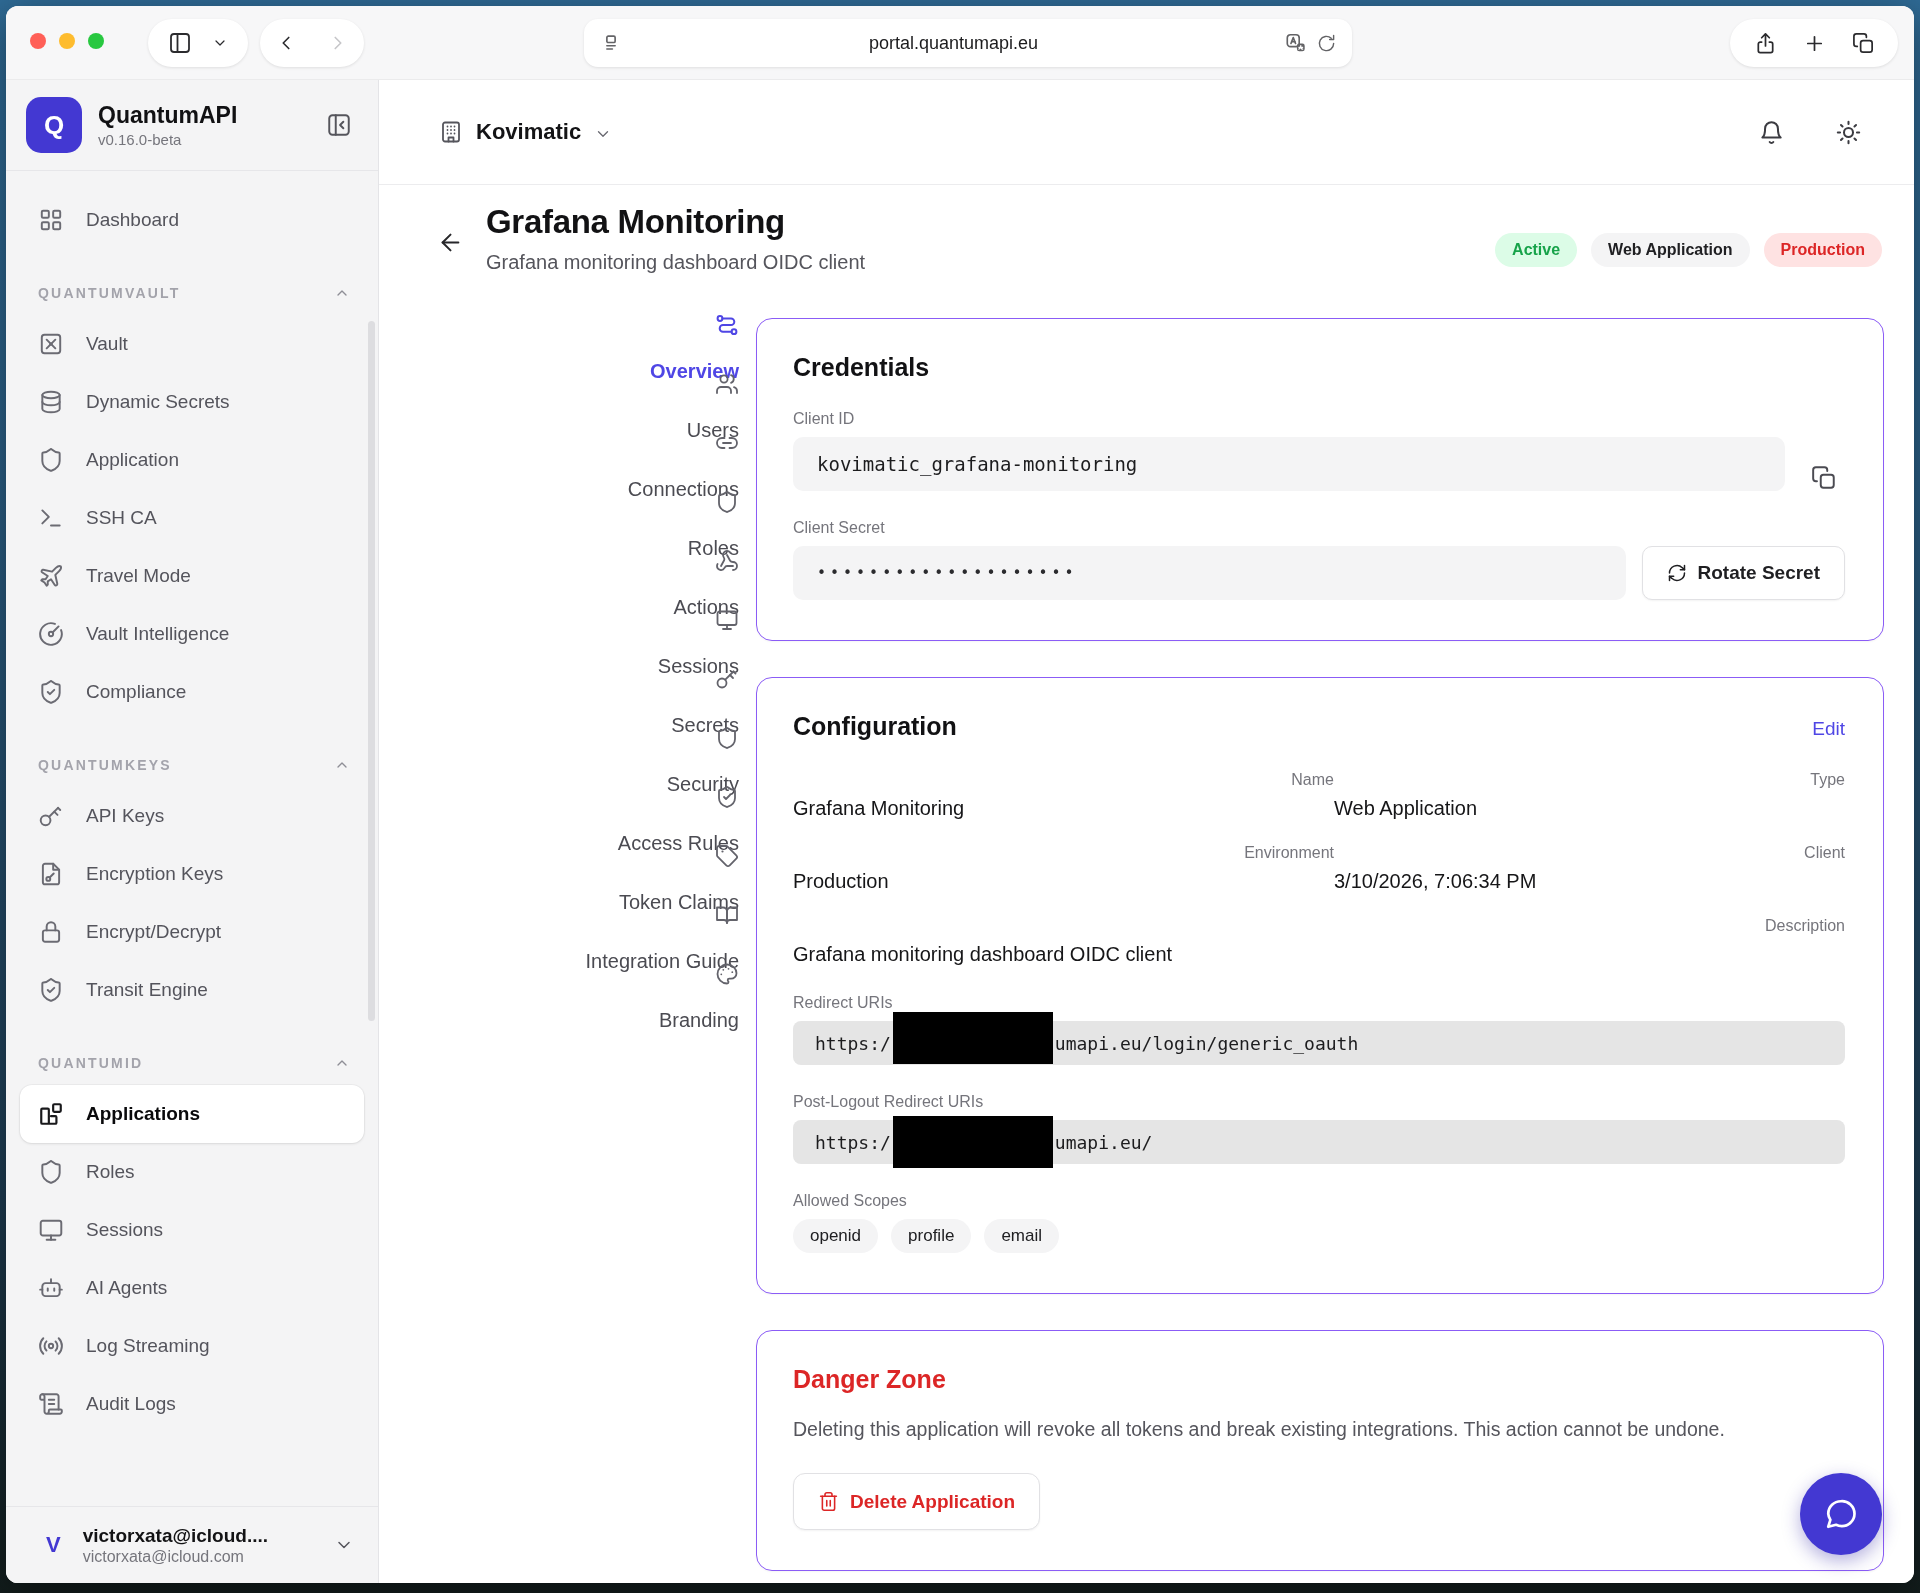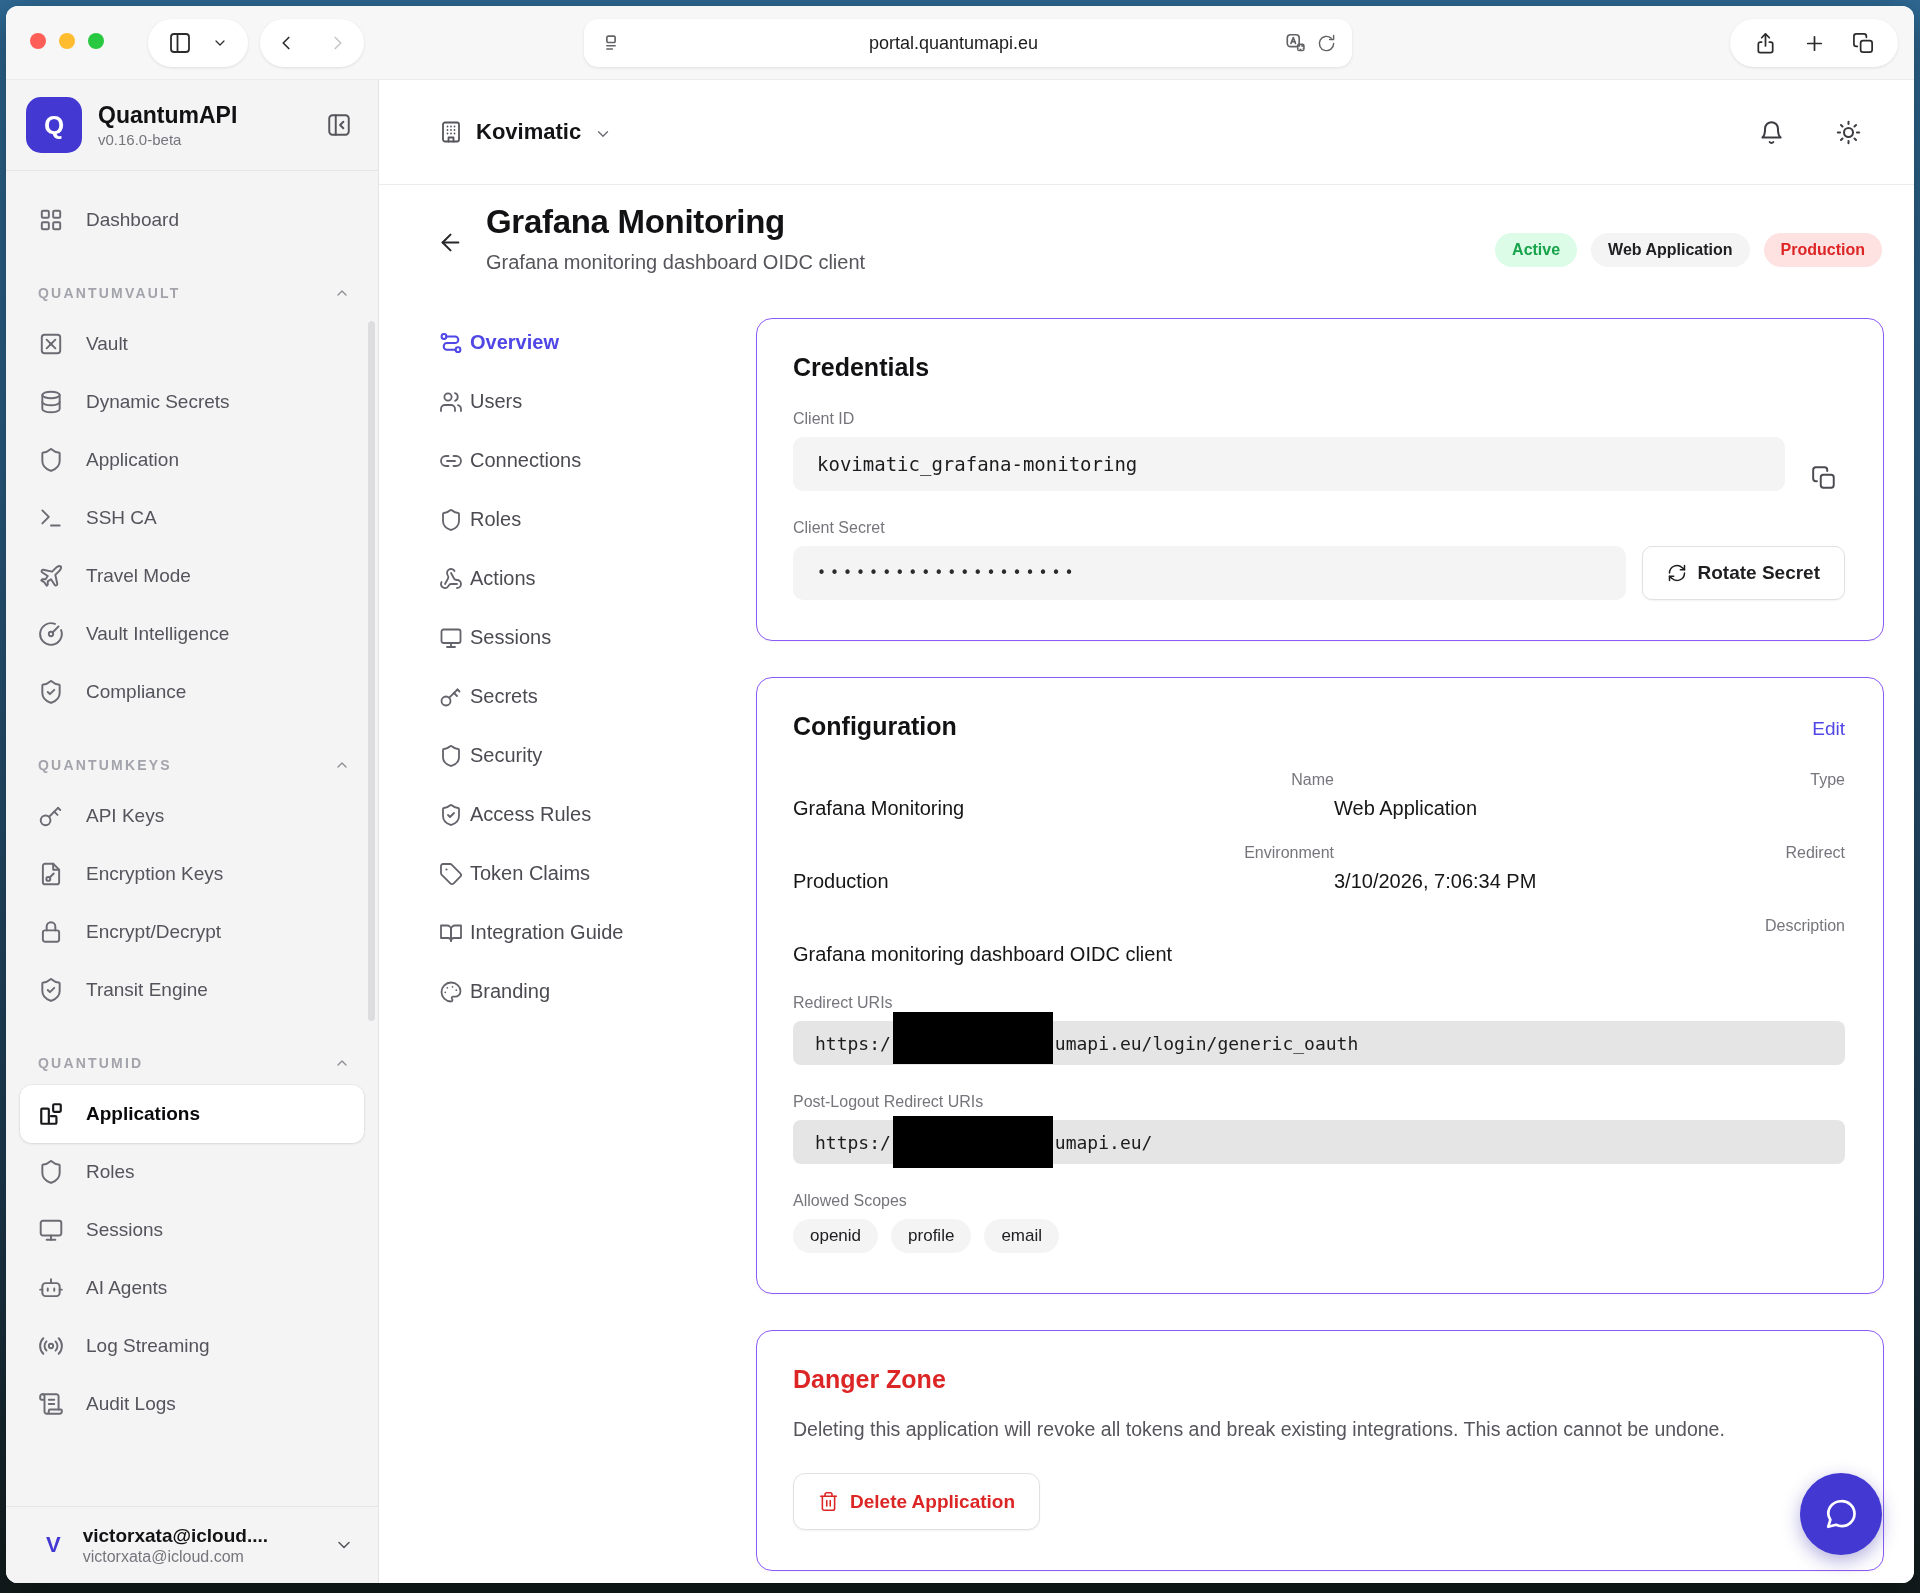--- a/index.html
+++ b/index.html
@@ -93,21 +93,21 @@
   .back-btn { color:#27272a; margin:26px 22px 0 0; }
   .page-title { font-size:33px; font-weight:800; color:#121214; letter-spacing:-.3px; }
   .page-sub { font-size:20px; color:#55555c; margin-top:10px; }
   .badges { margin-left:auto; display:flex; gap:14px; align-items:flex-start; padding-top:30px; }
   .badge { border-radius:999px; font-size:16px; font-weight:600; padding:8px 17px; white-space:nowrap; }
   .badge.success { background:#dcfce7; color:#17a34a; }
   .badge.neutral { background:#f4f4f5; color:#202023; }
   .badge.danger  { background:#fee2e2; color:#dc2626; }
   .subnav { position:absolute; left:60px; top:128px; width:300px; }
   .subnav-item {
-    height:59px; display:flex; align-items:center; gap:7px; font-size:20px; font-weight:500; color:#4b4b52;
+    height:59px; display:flex; align-items:flex-end; gap:23px; font-size:20px; font-weight:500; color:#4b4b52;flex-direction:column;
   }
   .subnav-item .sn-ic { color:#63636b; display:flex; }
   .subnav-item.active { color:#4f46e5; font-weight:600; }
   .subnav-item.active .sn-ic { color:#4f46e5; }
   .cards { position:absolute; left:377px; top:133px; right:30px; }
   .card {
     background:#fff; border:1px solid #8b5cf6; border-radius:16px; padding:34px 38px 40px 36px;
     box-shadow:0 1px 2px rgba(0,0,0,.04); margin-bottom:36px;
   }
   .card-title { font-size:25px; font-weight:700; color:#121214; }
@@ -695,21 +695,21 @@
               </div>
               <div class="cfg-cell">
                 <div class="cfg-label">Type</div>
                 <div class="cfg-value">Web Application</div>
               </div>
               <div class="cfg-cell">
                 <div class="cfg-label">Environment</div>
                 <div class="cfg-value">Production</div>
               </div>
               <div class="cfg-cell">
-                <div class="cfg-label">Redirect</div>
+                <div class="cfg-label">Client</div>
                 <div class="cfg-value">3/10/2026, 7:06:34 PM</div>
               </div>
               <div class="cfg-cell full">
                 <div class="cfg-label">Description</div>
                 <div class="cfg-value">Grafana monitoring dashboard OIDC client</div>
               </div>
             </div>
             <div class="field-label">Redirect URIs</div>
             <div class="uri-bar">
               <span>https:/</span>

